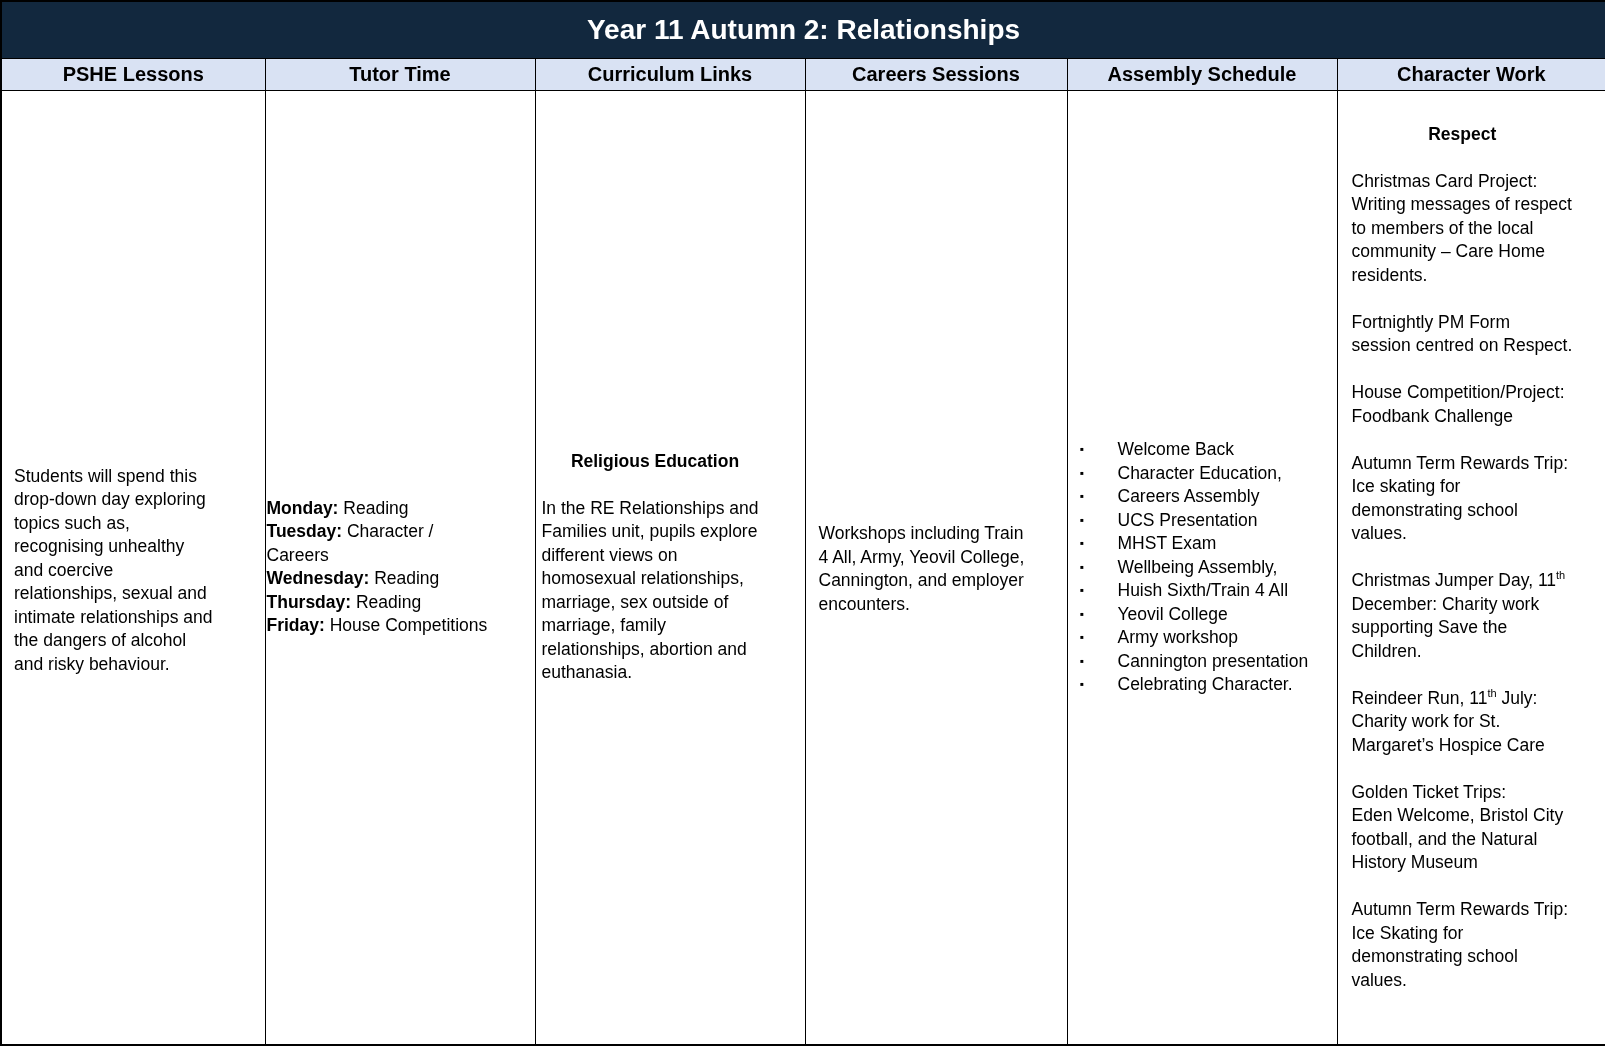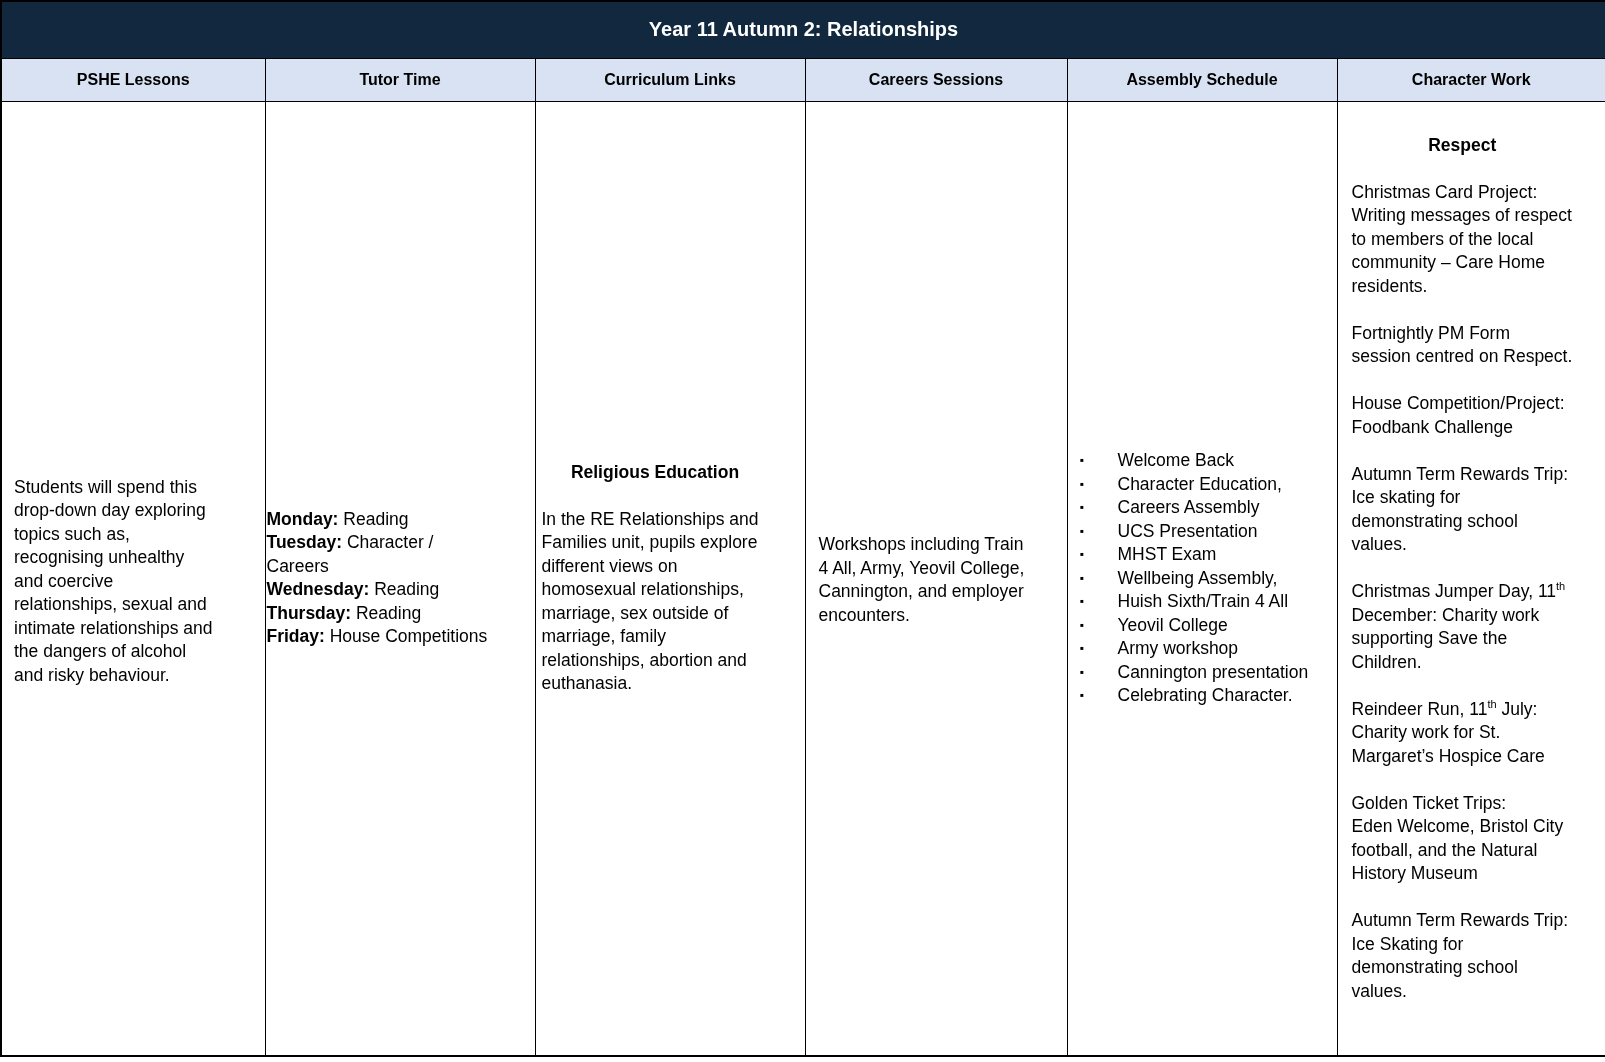--- a/index.html
+++ b/index.html
@@ -23,30 +23,30 @@
     border: 1.5px solid var(--border, #000000);
     box-sizing: border-box;
   }
   table.grid {
     border: 2px solid var(--border, #000000);
   }
   .title-row th {
     height: 57px;
     background: var(--title-bar-bg, #12283E);
     color: var(--title-bar-text, #ffffff);
-    font-size: 20px;
+    font-size: 28px;
     font-weight: bold;
     text-align: center;
     vertical-align: middle;
   }
   .header-row th {
-    height: 43px;
+    height: 32px;
     background: var(--column-header-bg, #D9E2F3);
     color: #000000;
-    font-size: 16px;
+    font-size: 20px;
     font-weight: bold;
     text-align: center;
     vertical-align: middle;
   }
   tbody td.cell {
     height: 955px;
     background: #ffffff;
     color: #000000;
     font-size: 17.5px;
     line-height: 23.5px;

